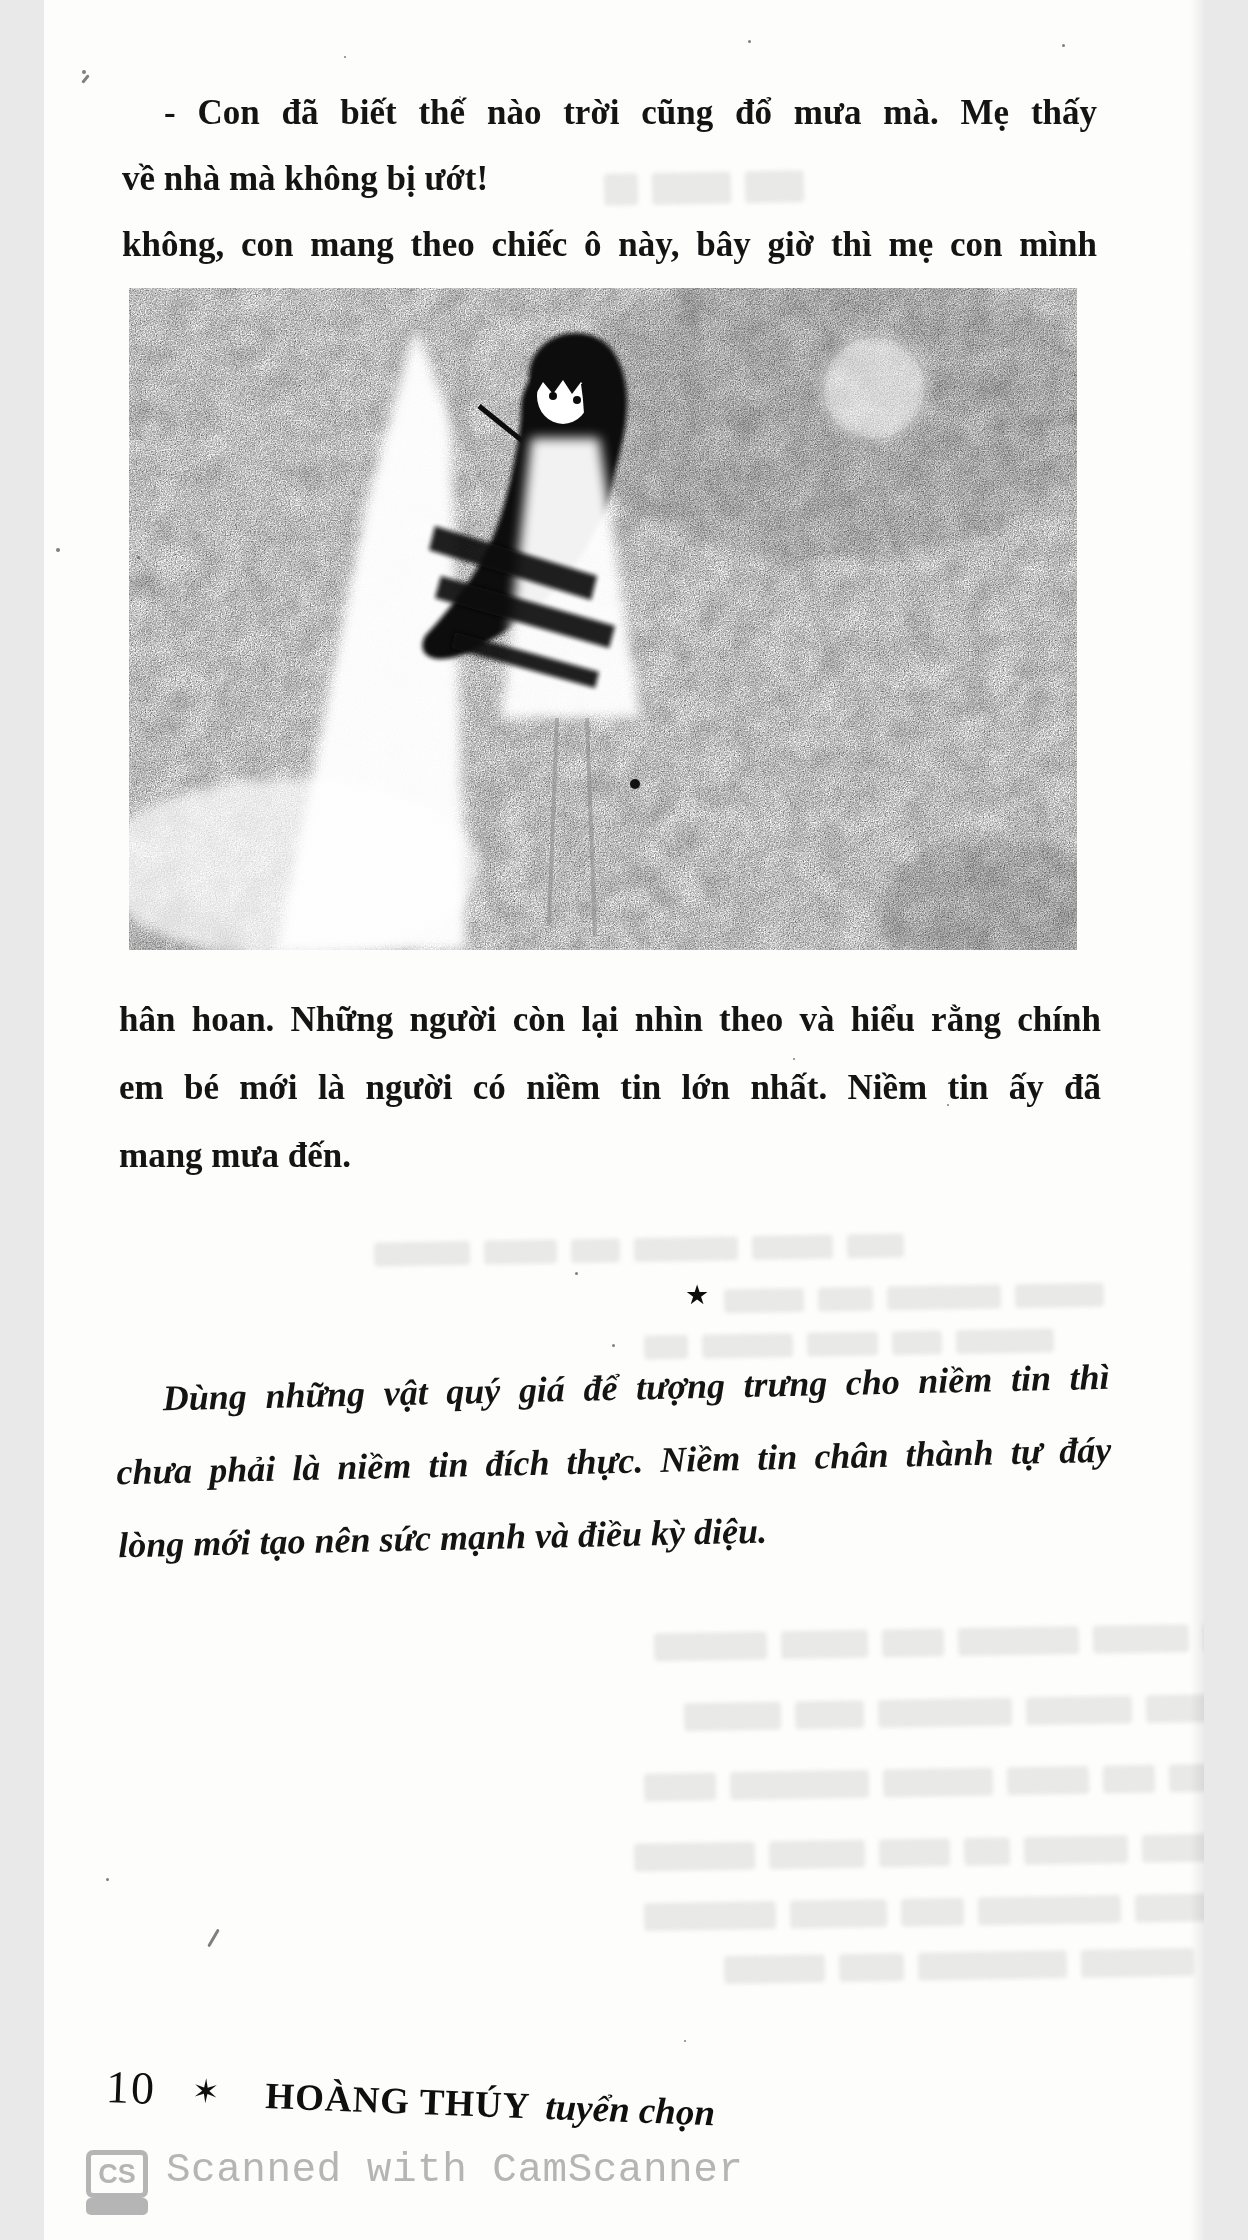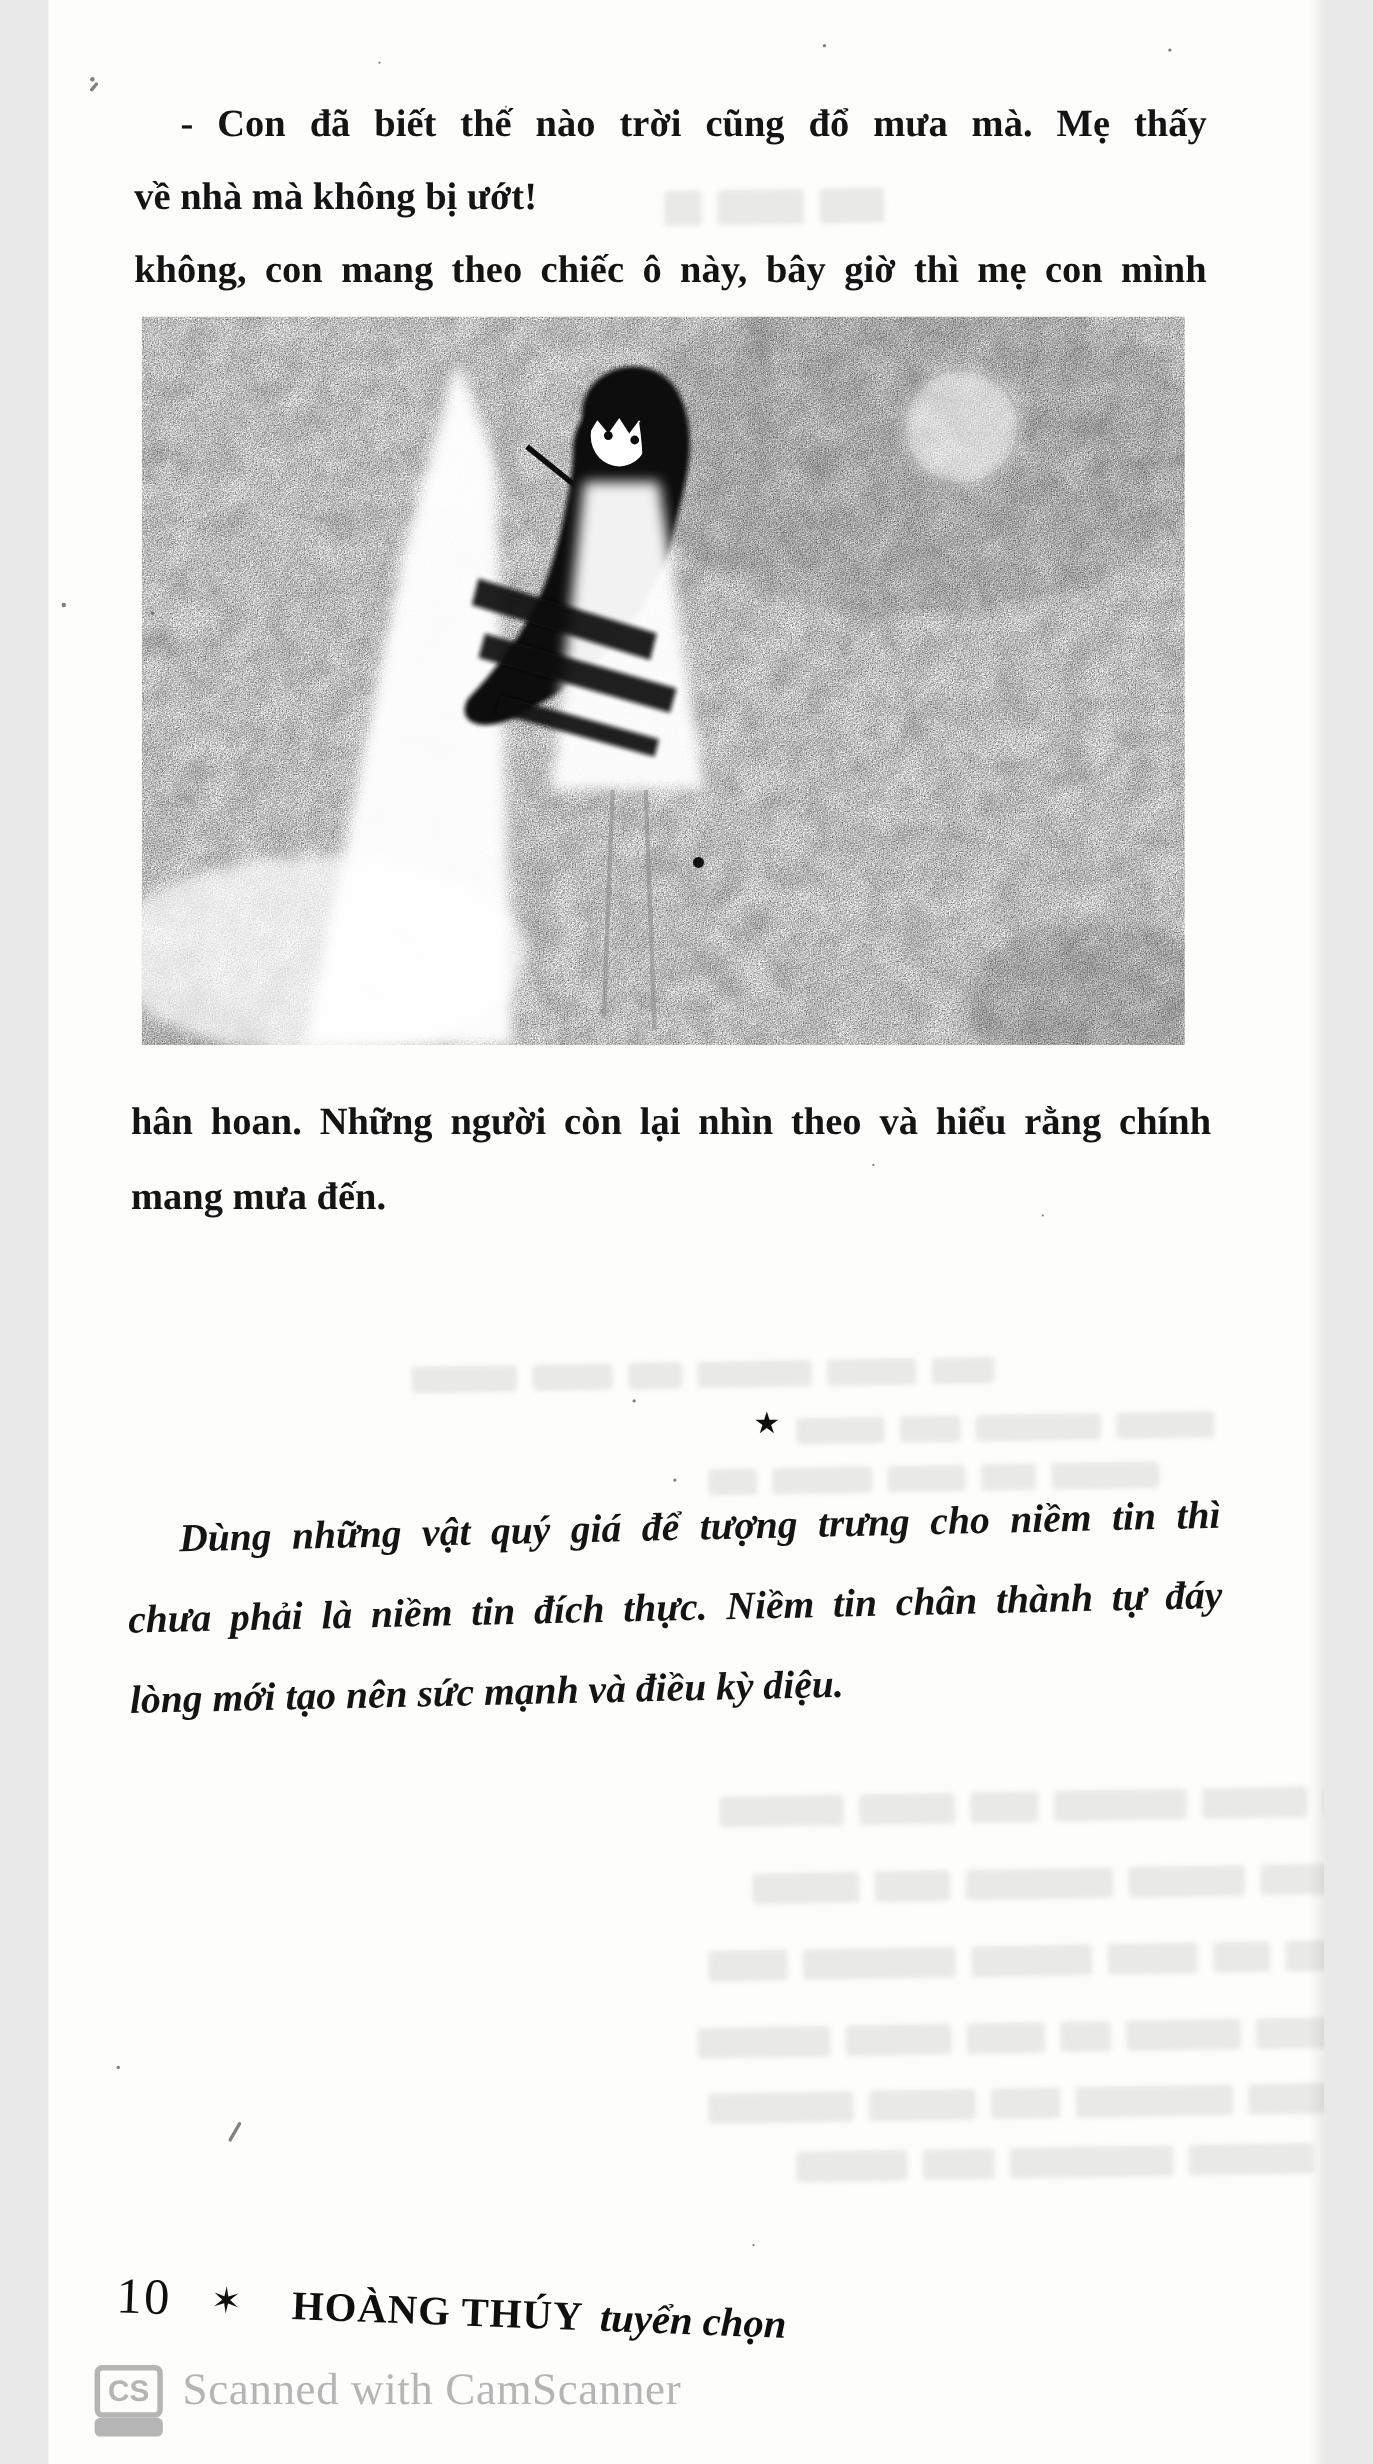--- a/index.html
+++ b/index.html
@@ -53,21 +53,21 @@
     display:flex;align-items:center;justify-content:center;
     font-family:"Liberation Sans","DejaVu Sans",sans-serif;
     font-weight:bold;font-size:27px;color:var(--watermark);letter-spacing:0px;
   }
   .cs-base{
     position:absolute;left:42px;top:2198px;width:62px;height:17px;
     background:var(--watermark);border-radius:5px;
   }
   .cs-label{
     position:absolute;left:122px;top:2147px;
-    font-family:Liberation Serif, serif;
+    font-family:Liberation Mono, monospace;
     font-size:41px;color:var(--watermark);letter-spacing:0.5px;white-space:nowrap;
   }
   .ghost-row{
     position:absolute;display:flex;gap:14px;align-items:stretch;
     filter:blur(2.2px);transform:rotate(-1deg);pointer-events:none;
   }
   .ghost-row span{background:rgba(100,100,100,0.13);border-radius:4px;}
   .speck{position:absolute;background:#3a3a3a;border-radius:50%;opacity:0.65;pointer-events:none;}
   .tick{position:absolute;width:3px;background:#4a4a4a;opacity:0.7;border-radius:2px;pointer-events:none;}
 </style>
@@ -127,20 +127,21 @@
 
     <g fill="#0c0c0c" opacity="0.92" filter="url(#soft2f)">
       <path d="M306 238 L468 288 L462 312 L300 262 Z"></path>
       <path d="M312 288 L486 338 L480 360 L306 310 Z"></path>
       <path d="M326 344 L470 384 L466 400 L322 360 Z"></path>
     </g>
   </svg>
 
   <div class="para" id="p2">
     <span class="ln just">hân hoan. Những người còn lại nhìn theo và hiểu rằng chính</span>
+    <span class="ln just">em bé mới là người có niềm tin lớn nhất. Niềm tin ấy đã</span>
     <span class="ln">mang mưa đến.</span>
   </div>
 
   <div class="star-sep">★</div>
 
   <div class="para" id="p3">
     <span class="ln just indent">Dùng những vật quý giá để tượng trưng cho niềm tin thì</span>
     <span class="ln just">chưa phải là niềm tin đích thực. Niềm tin chân thành tự đáy</span>
     <span class="ln">lòng mới tạo nên sức mạnh và điều kỳ diệu.</span>
   </div>

